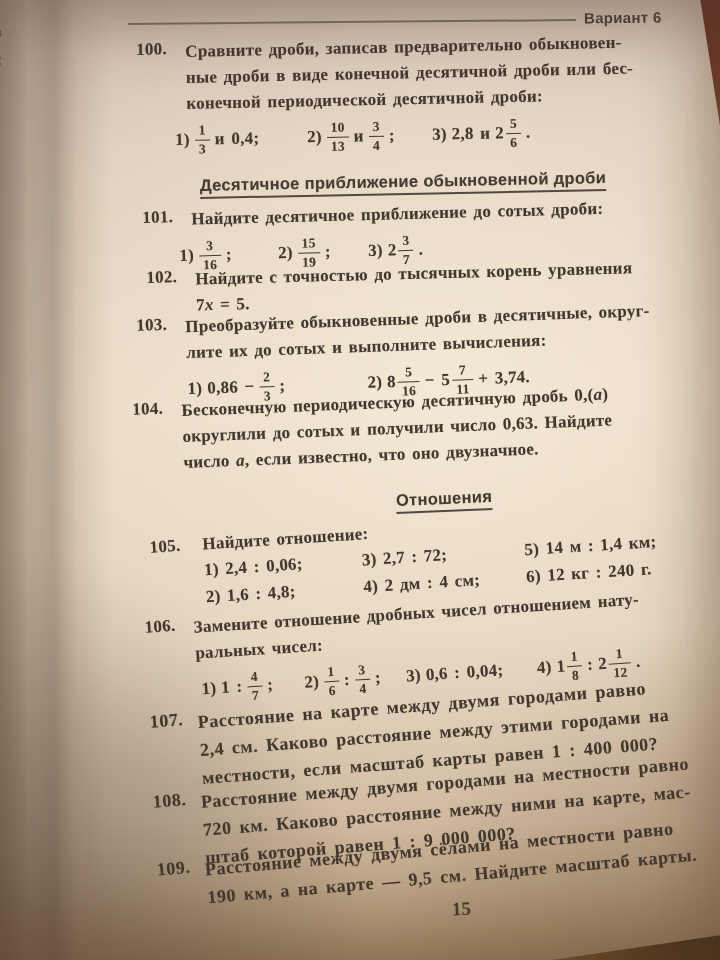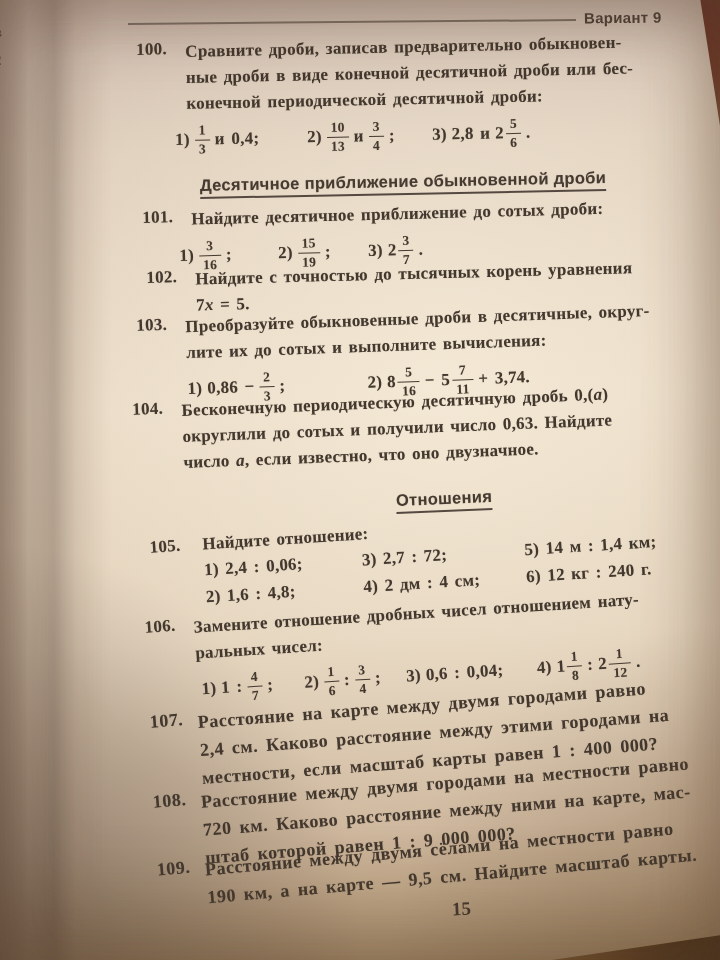--- a/index.html
+++ b/index.html
@@ -67,21 +67,21 @@
 <body>
 
 <div class="overlay gutter"></div>
 
 <div class="content">
 
   <span class="edge-frag" style="top:24px;">в</span>
   <span class="edge-frag" style="top:52px;">2</span>
 
   <div class="hdr-rule"></div>
-  <div class="variant">Вариант 9</div>
+  <div class="variant">Вариант 6</div>
 
   <div class="problem" style="left:132px;top:40px;width:560px;transform:rotate(-1.2deg);transform-origin:0 0;">
     <span class="pnum">100.</span>
     <div class="pbody">
       <div class="line">Сравните дроби, записав предварительно обыкновен-</div>
       <div class="line">ные дроби в виде конечной десятичной дроби или бес-</div>
       <div class="line">конечной периодической десятичной дроби:</div>
     </div>
     <div class="mathrow">
       <span class="mitem" style="left:41px;">

